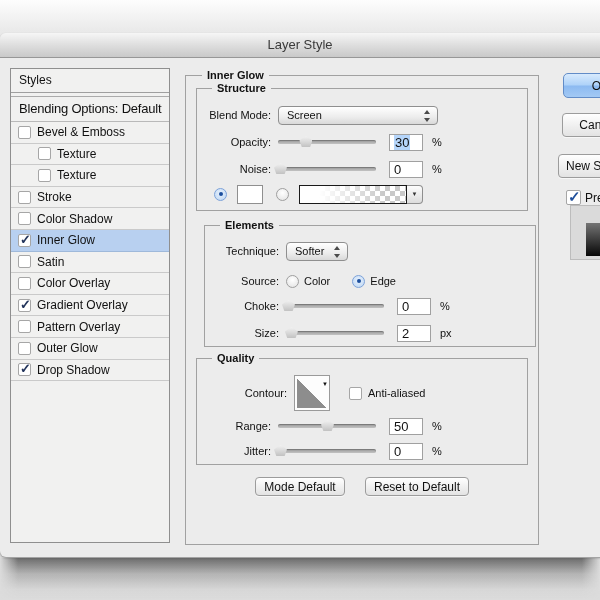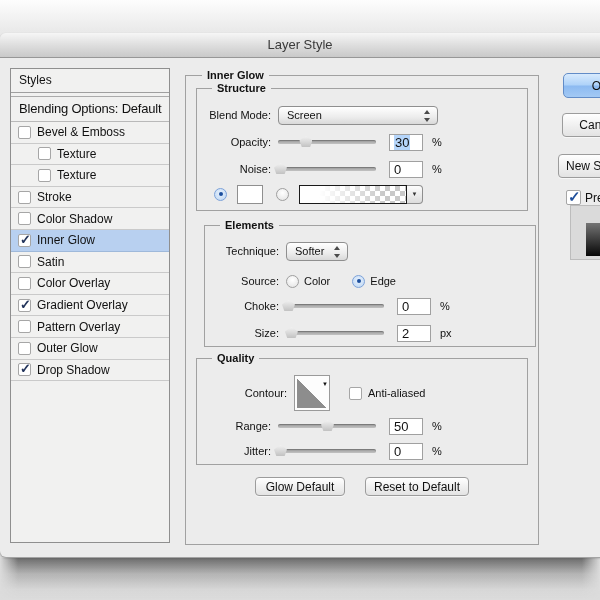--- a/index.html
+++ b/index.html
@@ -278,21 +278,21 @@
       <div class="slider">
         <div class="track"></div>
         <div class="thumb" style="left: calc(2% - 6px);"></div>
       </div>
       <span style="width:13px;"></span>
       <div class="vbox">0</div>
       <span class="unit">%</span>
     </div>
   </div>
 
-  <div class="push-btn" style="left:255px;top:477px;width:90px;">Glow Default</div>
+  <div class="push-btn" style="left:255px;top:477px;width:90px;">Mode Default</div>
   <div class="push-btn" style="left:365px;top:477px;width:104px;">Reset to Default</div>
 
   <div class="btn-ok">OK</div>
   <div class="push-btn btn-cancel">Cancel</div>
   <div class="push-btn btn-new">New Style...</div>
   <div class="preview-wrap">
     <span class="cb on">✓</span>
     <span>Preview</span>
   </div>
   <div class="thumb-box">

